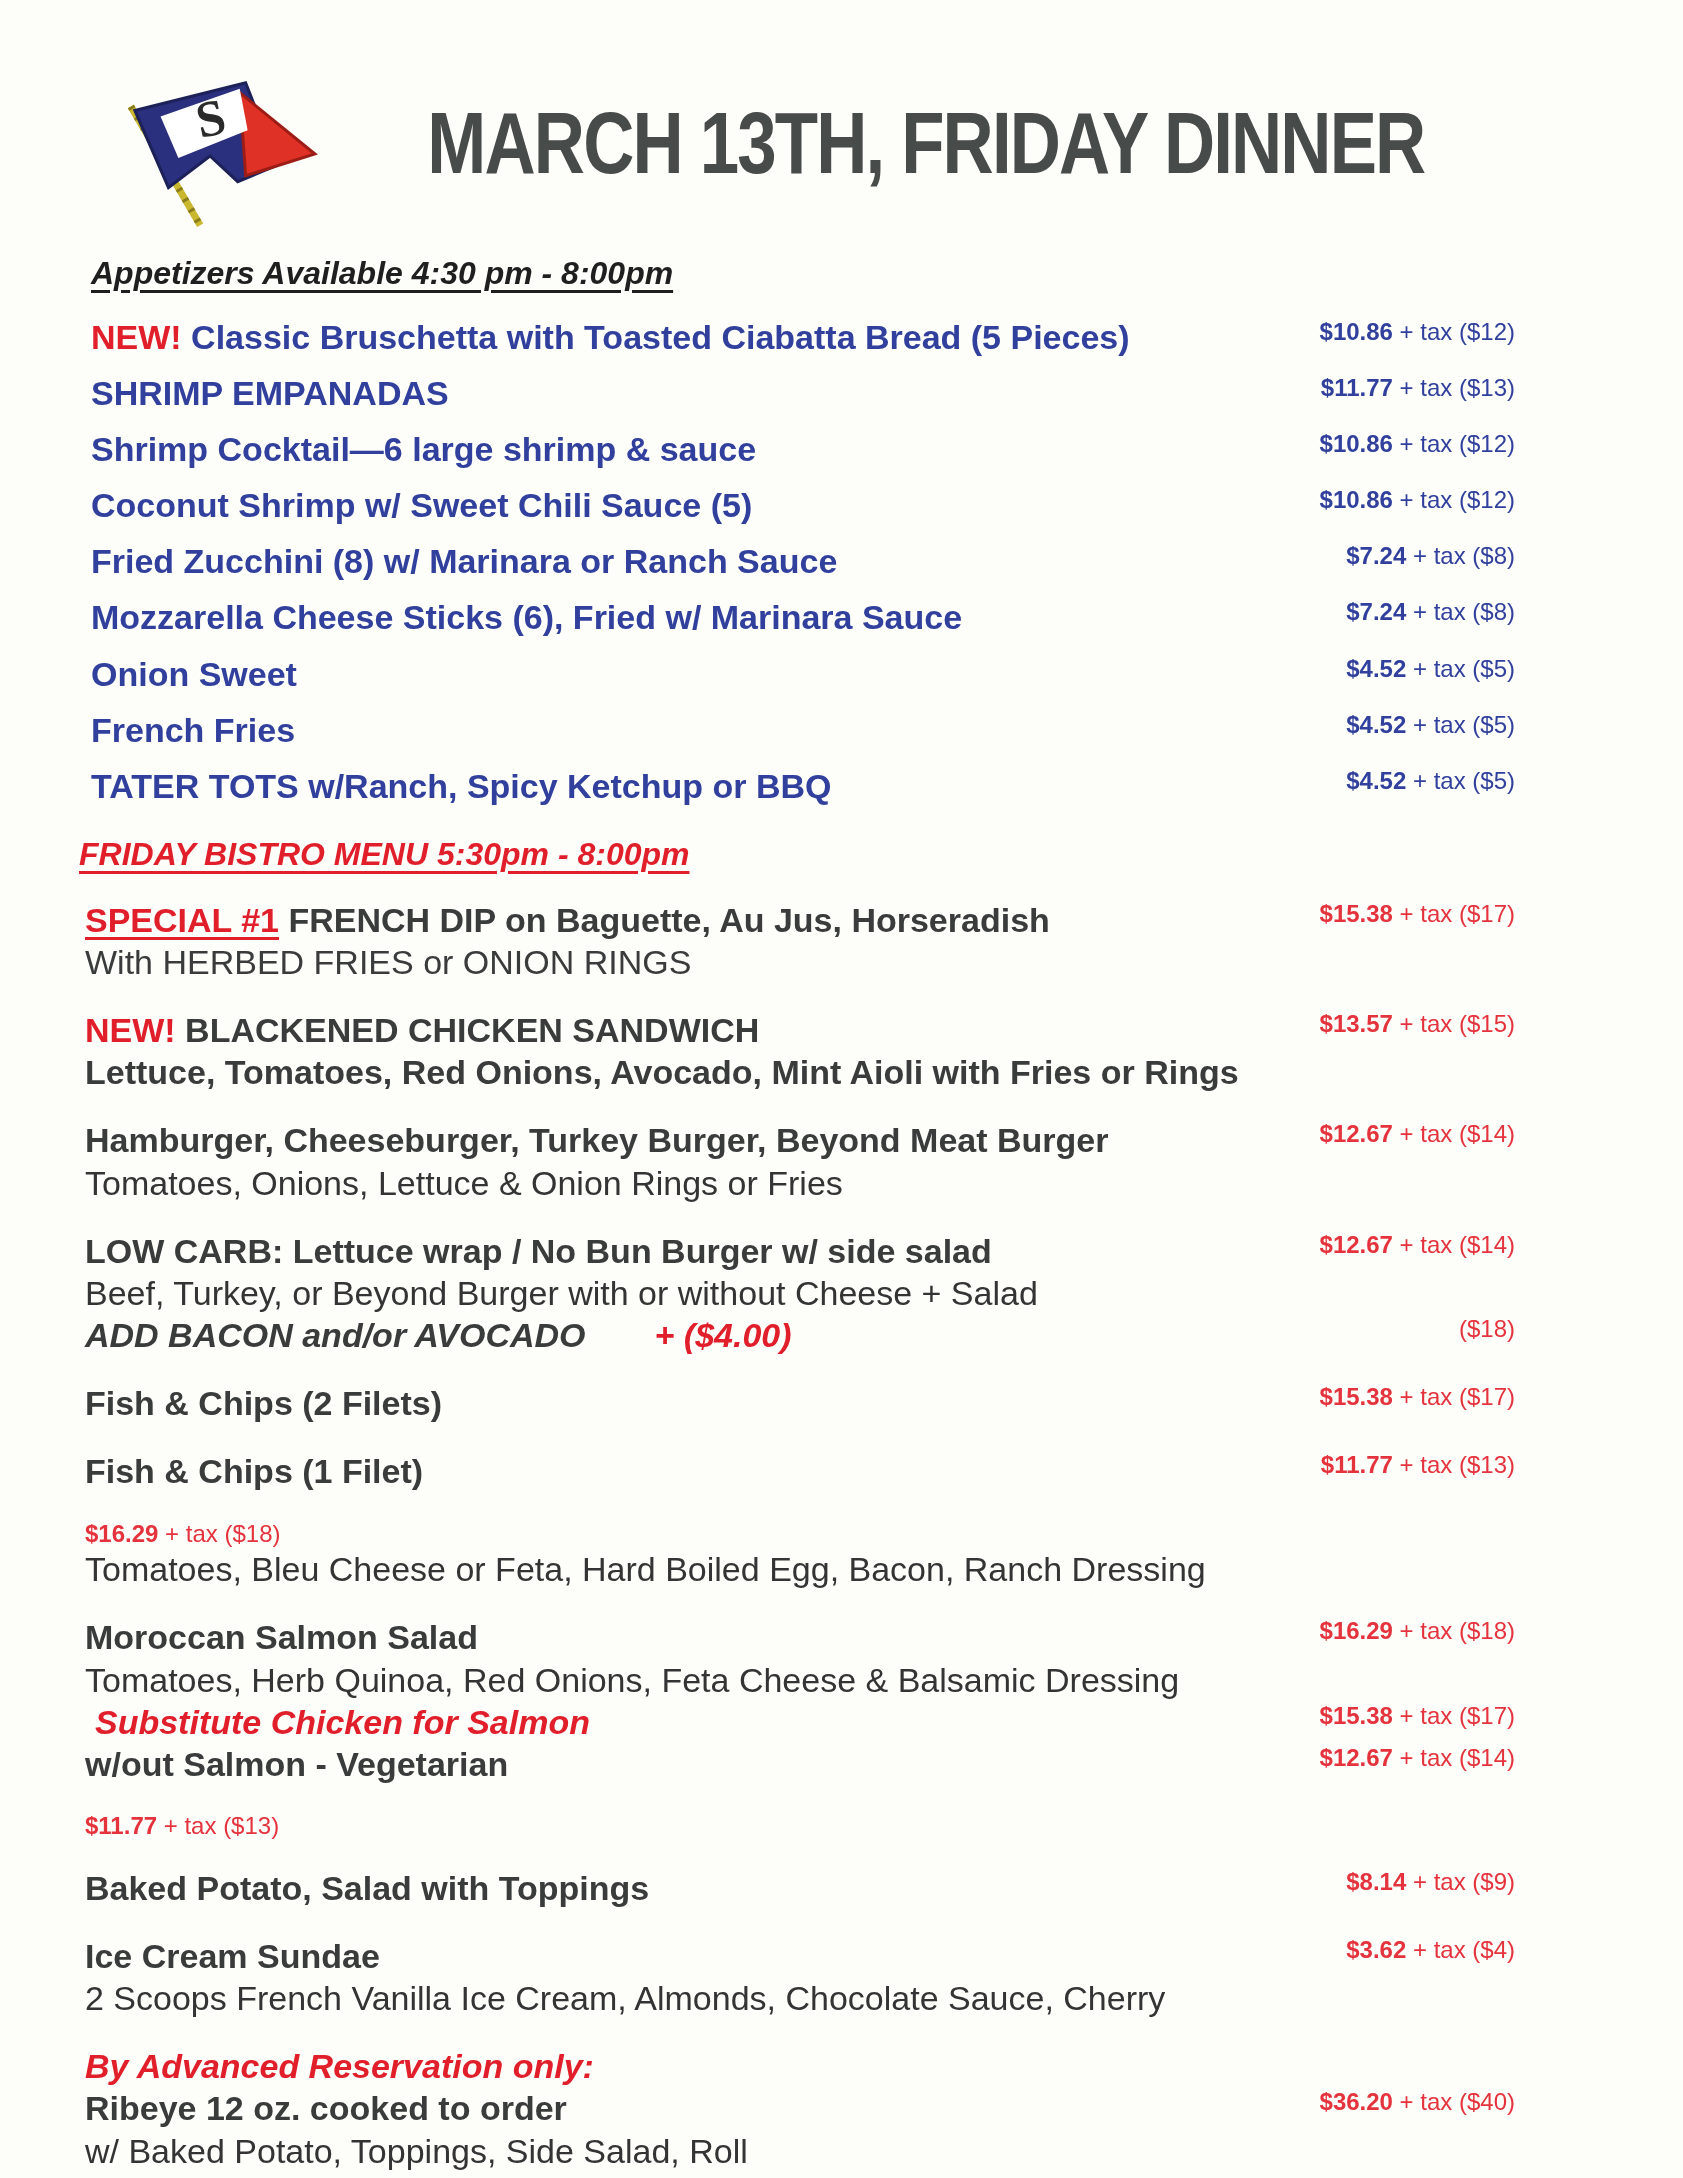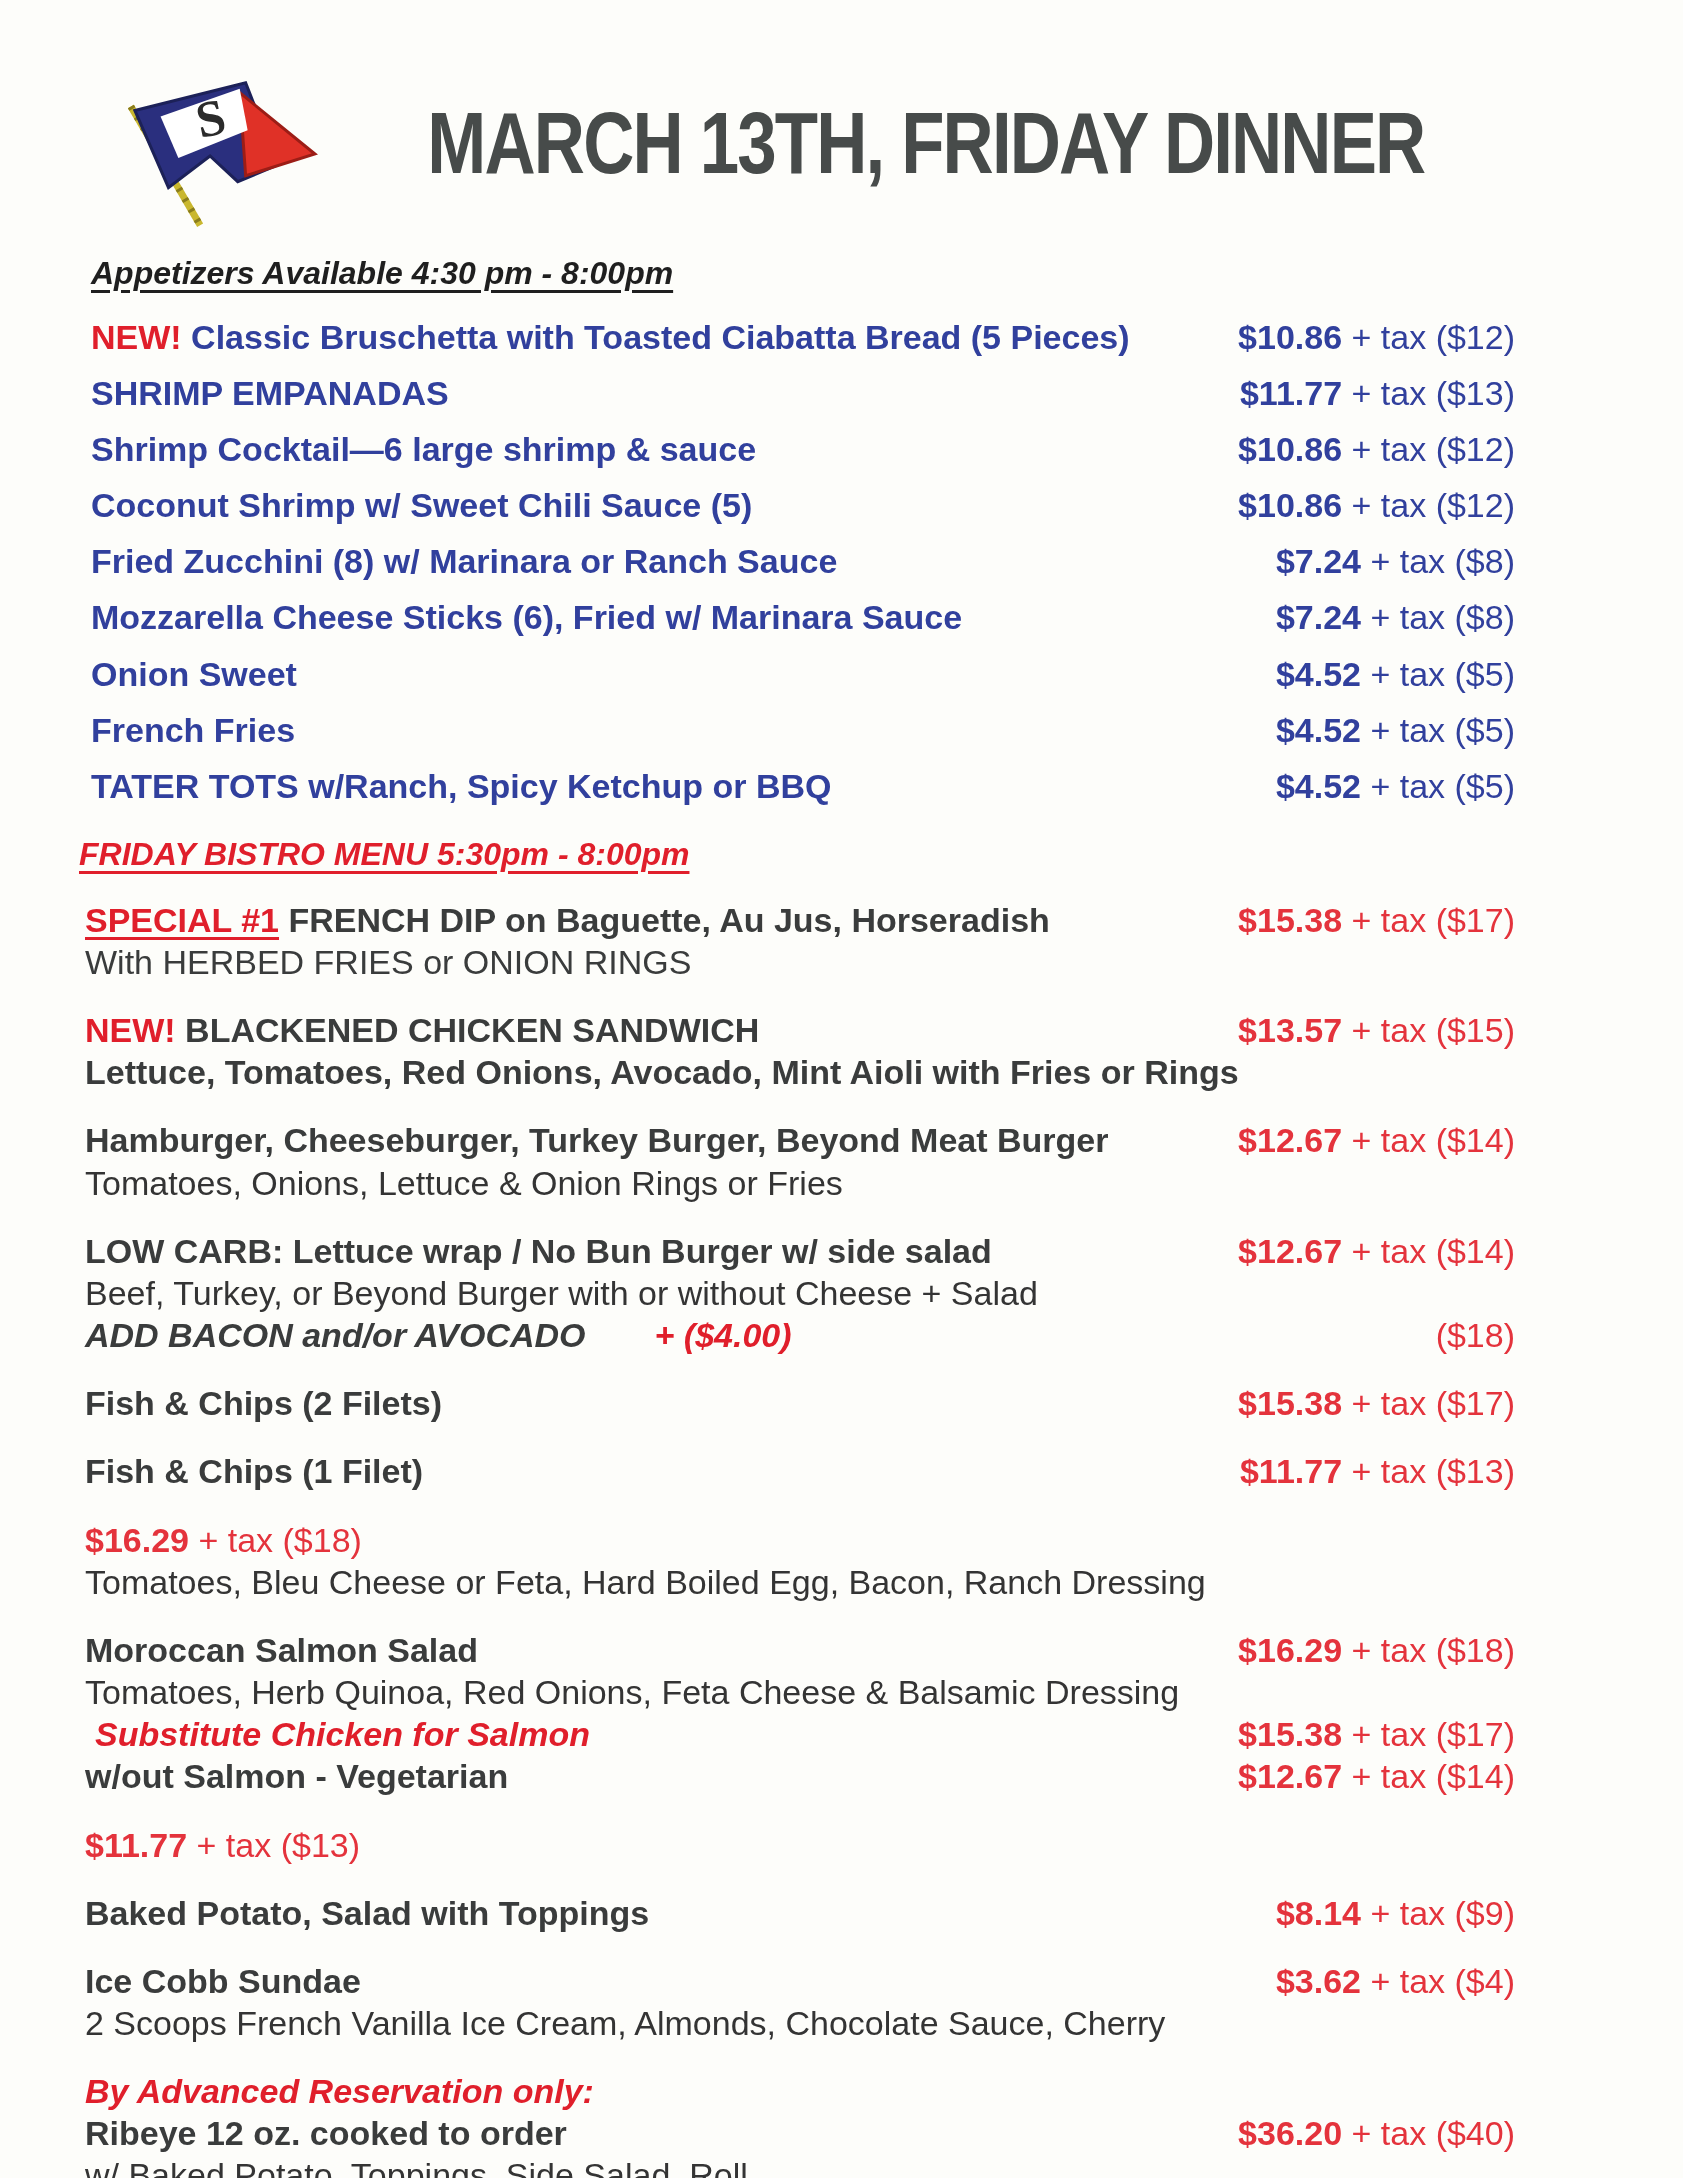--- a/index.html
+++ b/index.html
@@ -34,21 +34,21 @@
   .section-heading{
     font-size:32px;font-weight:bold;font-style:italic;
     text-decoration:underline;text-decoration-thickness:3px;text-underline-offset:6px;
     margin:6px 0 26px 12px;color:var(--ink);
   }
   .section-heading.red{color:var(--red);margin:30px 0 26px 0;}
 
   
   .menu-row{display:flex;justify-content:space-between;align-items:flex-start;}
   .menu-row .item-label{flex:1;padding-right:30px;}
-  .menu-row .price{white-space:nowrap;text-align:right;font-size:34px;}
+  .menu-row .price{white-space:nowrap;text-align:right;font-size:24px;}
   .menu-row .price .amt{font-weight:bold;}
   .app-row{margin:0 0 17px 12px;font-size:34px;line-height:1.15;gap:18px;}
   .app-row .item-label{color:var(--blue);font-weight:bold;}
   .app-row .price{color:var(--blue);}
   .bistro-row{margin-left:6px;font-size:34px;line-height:1.24;}
   .bistro-row.gap{margin-top:26px;}
   .bistro-row .price{color:var(--price-red);}
 
   
   .seg.b{font-weight:bold;color:var(--dark);}
@@ -193,21 +193,21 @@
         <div class="price"><span class="amt">$12.67</span><span class="rest"> + tax ($14)</span></div>
       </div>
       <div class="menu-row bistro-row gap">
         <div class="price"><span class="amt">$11.77</span><span class="rest"> + tax ($13)</span></div>
       </div>
       <div class="menu-row bistro-row gap">
         <div class="item-label"><span class="seg b">Baked Potato, Salad with Toppings</span></div>
         <div class="price"><span class="amt">$8.14</span><span class="rest"> + tax ($9)</span></div>
       </div>
       <div class="menu-row bistro-row gap">
-        <div class="item-label"><span class="seg b">Ice Cobb Sundae</span></div>
+        <div class="item-label"><span class="seg b">Ice Cream Sundae</span></div>
         <div class="price"><span class="amt">$3.62</span><span class="rest"> + tax ($4)</span></div>
       </div>
       <div class="menu-row bistro-row">
         <div class="item-label"><span class="seg i">2 Scoops French Vanilla Ice Cream, Almonds, Chocolate Sauce, Cherry</span></div>
       </div>
       <div class="menu-row bistro-row gap">
         <div class="item-label"><span class="seg rbi">By Advanced Reservation only:</span></div>
       </div>
       <div class="menu-row bistro-row">
         <div class="item-label"><span class="seg b">Ribeye 12 oz. cooked to order</span></div>

